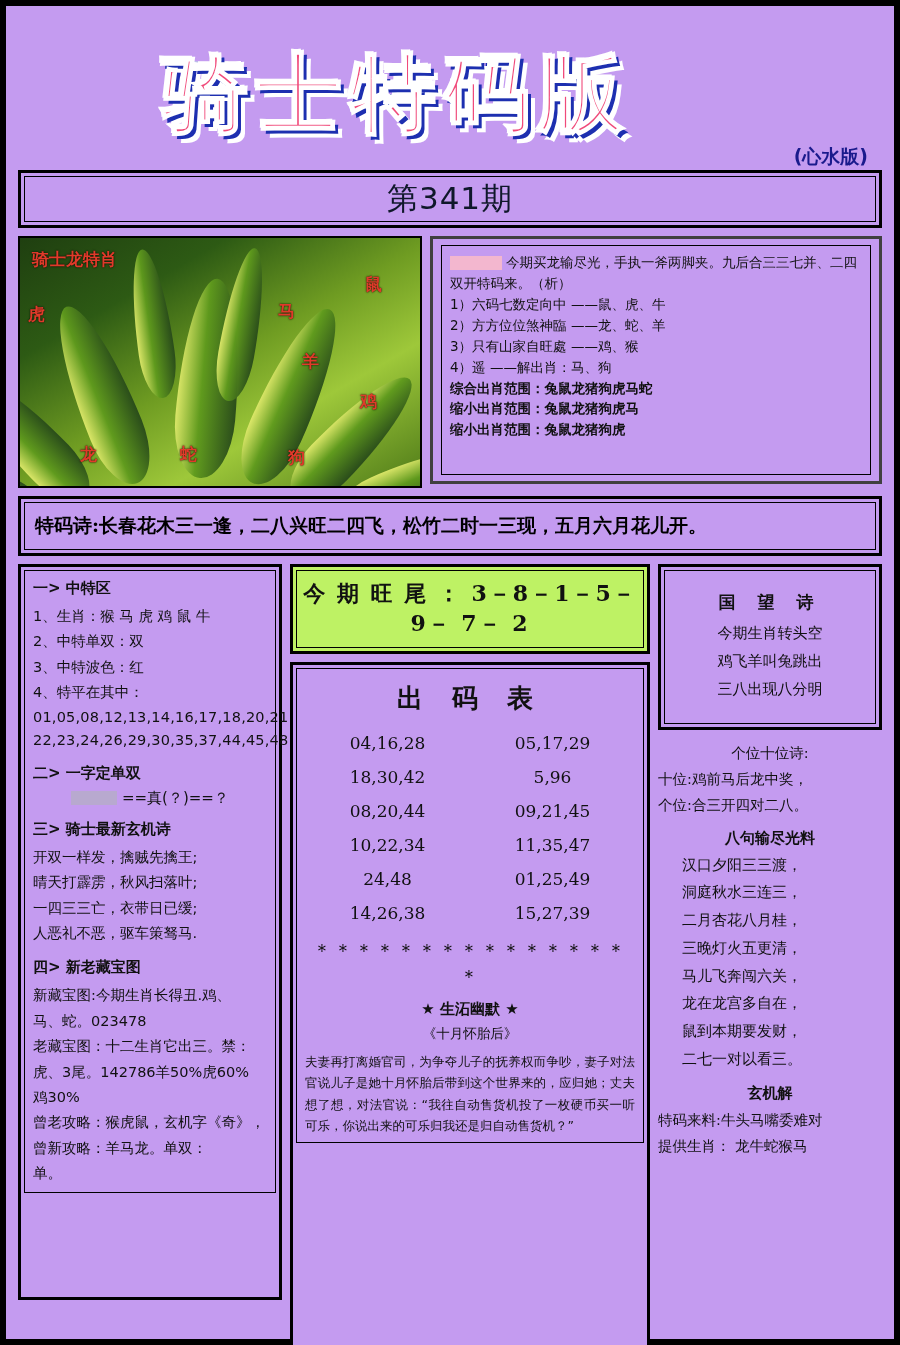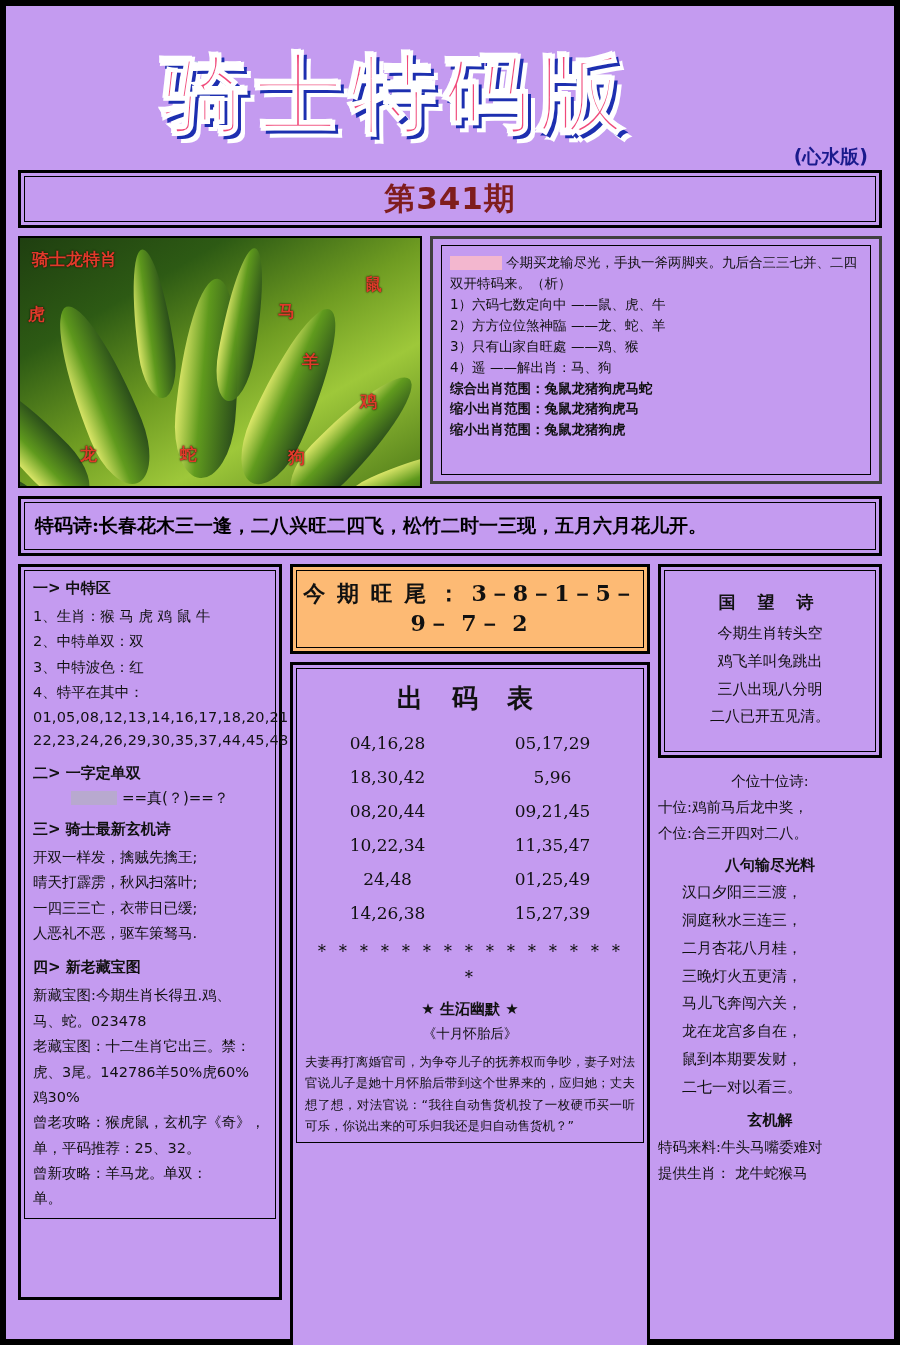--- a/index.html
+++ b/index.html
@@ -45,21 +45,21 @@
     margin:4px 12px 0 12px;
     border:3px solid #000;
     background:#c49bf0;
     height:52px;
     display:flex;align-items:center;justify-content:center;
   }
   .issue-bar .inner{
     border:1px solid #000;width:calc(100% - 8px);height:calc(100% - 8px);
     display:flex;align-items:center;justify-content:center;
   }
-  .issue-text{font-size:31px;font-weight:bold;color:#7f1d1d;letter-spacing:1px;}
+  .issue-text{font-size:31px;font-weight:normal;color:#0f172a;letter-spacing:1px;}
 
   
   .top-row{
     display:flex;margin:8px 12px 0 12px;gap:8px;
   }
   .photo-box{
     width:400px;height:248px;border:2px solid #000;position:relative;overflow:hidden;
     background:linear-gradient(150deg,#1f3f10 0%,#2d5a14 25%,#6f9c22 50%,#9ec83a 70%,#4e7a18 100%);
   }
   .leaf{
@@ -99,21 +99,21 @@
 
   .left-box{min-height:730px;}
   .lt-head{font-size:15px;font-weight:bold;margin:2px 0 6px 0;}
   .lt-line{font-size:14.5px;line-height:1.75;}
   .nums-line{font-size:14.5px;line-height:1.6;letter-spacing:.2px;}
   .sec-gap{height:10px;}
   .grey-block{display:inline-block;width:46px;height:14px;background:#b8a9cf;vertical-align:middle;}
   .center-s{text-align:center;font-size:15px;}
 
   
-  .wang-bar{border:3px solid #000;background:#fdba74;}
+  .wang-bar{border:3px solid #000;background:#bef264;}
   .wang-bar .inner{border:1px solid #000;margin:3px;padding:8px 6px;text-align:center;}
   .wang-text{font-size:22px;font-weight:bold;letter-spacing:2px;font-family:"DejaVu Serif","Liberation Serif",serif;}
 
   .code-box{margin-top:8px;min-height:690px;}
   .code-title{text-align:center;font-size:26px;font-weight:bold;letter-spacing:10px;margin:6px 0 10px 0;font-family:"DejaVu Serif","Liberation Serif",serif;}
   .code-table{width:100%;border-collapse:collapse;}
   .code-table td{font-size:17px;padding:7px 0;text-align:center;font-family:"DejaVu Serif","Liberation Serif",serif;}
   .stars{text-align:center;font-size:19px;letter-spacing:2px;margin:8px 0 4px 0;}
   .humor-title{text-align:center;font-size:15px;font-weight:bold;margin:10px 0 6px 0;}
   .humor-sub{text-align:center;font-size:13.5px;margin-bottom:8px;}
@@ -220,21 +220,20 @@
           <div class="lt-line">人恶礼不恶，驱车策驽马.</div>
 
           <div class="sec-gap"></div>
           <div class="lt-head">四&gt;        新老藏宝图</div>
           <div class="lt-line">新藏宝图:今期生肖长得丑.鸡、</div>
           <div class="lt-line">马、蛇。023478</div>
           <div class="lt-line">老藏宝图：十二生肖它出三。禁：</div>
           <div class="lt-line">虎、3尾。142786羊50%虎60%</div>
           <div class="lt-line">鸡30%</div>
           <div class="lt-line">曾老攻略：猴虎鼠，玄机字《奇》，</div>
-          <div class="lt-line">单，平码推荐：25、32。</div>
           <div class="lt-line">曾新攻略：羊马龙。单双：</div>
           <div class="lt-line">单。</div>
         </div>
       </div>
     </div>
 
     <div class="col-mid">
       <div class="wang-bar">
         <div class="inner">
           <span class="wang-text">今 期 旺 尾 ： 3－8－1－5－ 9－ 7－ 2</span>
@@ -281,21 +280,20 @@
       </div>
     </div>
 
     <div class="col-right">
       <div class="bordered gw-box">
         <div class="inner">
           <div class="gw-title">国 望 诗</div>
           <div class="gw-line">今期生肖转头空</div>
           <div class="gw-line">鸡飞羊叫兔跳出</div>
           <div class="gw-line">三八出现八分明</div>
-          <div class="gw-line">二八已开五见清。</div>
         </div>
       </div>
 
       <div class="plain-right">
         <div class="pr-line pr-center">个位十位诗:</div>
         <div class="pr-line">十位:鸡前马后龙中奖，</div>
         <div class="pr-line">个位:合三开四对二八。</div>
 
         <div class="pr-title">八句输尽光料</div>
         <div class="pr-poem">汉口夕阳三三渡，</div>

